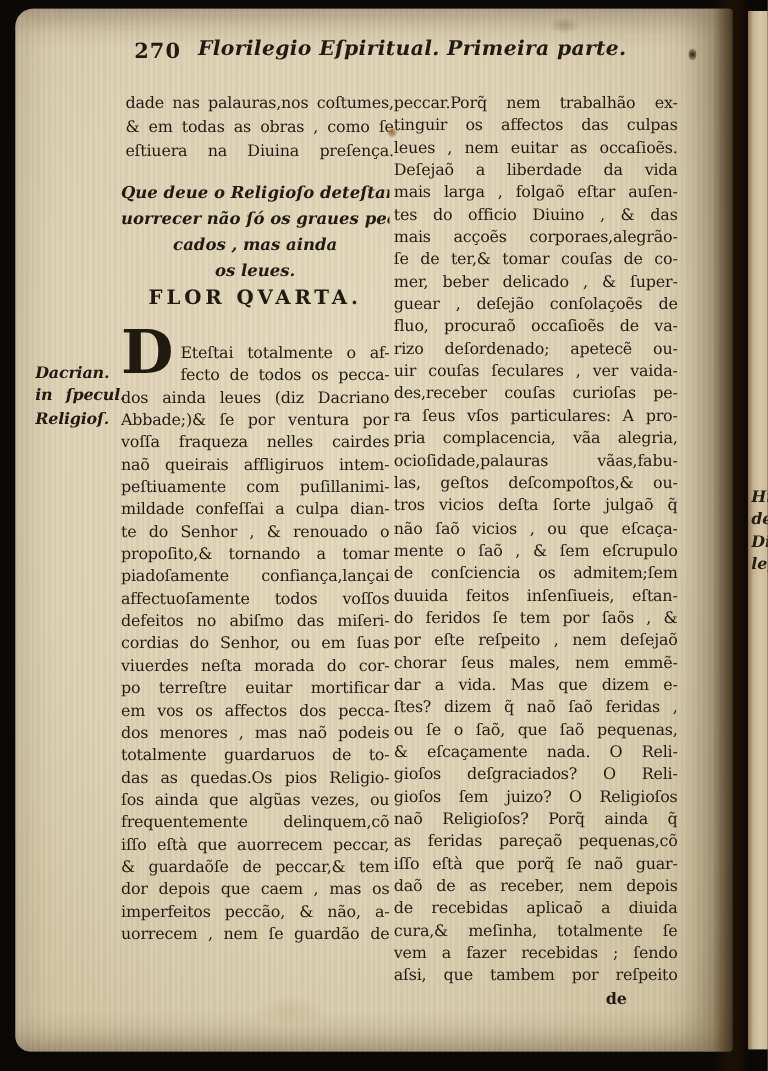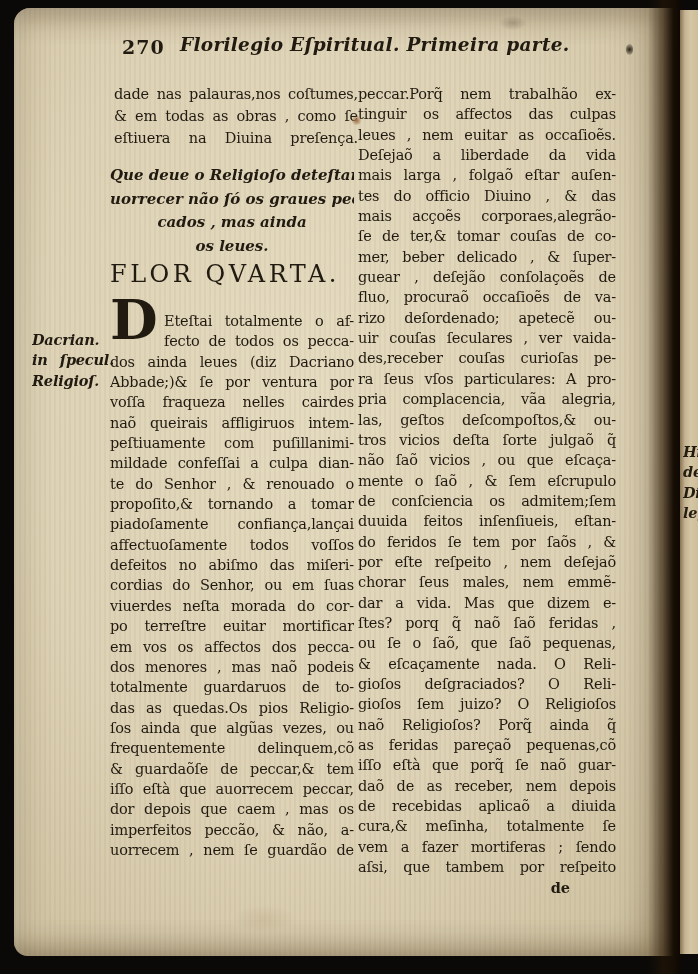--- a/index.html
+++ b/index.html
@@ -13,21 +13,20 @@
   .book-page{
     position:absolute;left:14px;top:8px;width:652px;height:948px;
     background:
       radial-gradient(ellipse at 45% 40%, #e5dbc0 0%, #ddd2b5 55%, #cfc3a3 88%, #bdb08e 100%);
     border-radius:16px 3px 3px 14px;
     box-shadow:
       inset 0 0 34px rgba(92,72,40,.32),
       inset -26px 0 32px rgba(70,48,22,.45),
       inset 4px 4px 10px rgba(255,255,250,.25);
     color:#211a10;
-    padding-left:12px;
   }
   .paper-grain{
     position:absolute;inset:0;border-radius:inherit;pointer-events:none;
     background:repeating-linear-gradient(90deg, rgba(120,95,60,.05) 0 2px, rgba(255,255,255,0) 2px 5px);
     mix-blend-mode:multiply;
   }
   .header-row{position:absolute;left:96px;top:26px;width:470px;height:30px;}
   .page-number{
     position:absolute;left:12px;top:2px;
     font-weight:700;font-size:19px;letter-spacing:1px;
@@ -55,22 +54,22 @@
   .section-heading{
     position:absolute;top:156px;left:0;width:244px;
     font-style:italic;font-weight:700;
   }
   .section-heading .tline{
     font-size:15px;line-height:23.5px;
     text-align:center;text-align-last:center;letter-spacing:0;
   }
   .flor-heading{
     position:absolute;top:252px;left:0;width:244px;
-    font-size:24px;font-weight:400;letter-spacing:3.5px;
-    white-space:nowrap;
+    font-size:18px;font-weight:700;letter-spacing:3.5px;
+    text-align:center;white-space:nowrap;
   }
   .body-block{position:absolute;top:303px;left:0;width:244px;}
   .body-block .tline:nth-child(1),
   .body-block .tline:nth-child(2){padding-left:54px;}
   .drop-cap{
     position:absolute;top:290px;left:0;width:52px;
     font-size:55px;line-height:44px;font-weight:700;
   }
   .catchword-row{
     margin-top:1px;padding-right:46px;
@@ -148,22 +147,22 @@
         <div class="tline">defeitos no abiſmo das miſeri-</div>
         <div class="tline">cordias do Senhor, ou em ſuas</div>
         <div class="tline">viuerdes neſta morada do cor-</div>
         <div class="tline">po terreſtre euitar mortificar</div>
         <div class="tline">em vos os affectos dos pecca-</div>
         <div class="tline">dos menores , mas naõ podeis</div>
         <div class="tline">totalmente guardaruos de to-</div>
         <div class="tline">das as quedas.Os pios Religio-</div>
         <div class="tline">ſos ainda que algũas vezes, ou</div>
         <div class="tline">frequentemente delinquem,cõ</div>
+        <div class="tline">iſſo eſtà que auorrecem peccar,</div>
         <div class="tline">&amp; guardaõſe de peccar,&amp; tem</div>
-        <div class="tline">iſſo eſtà que auorrecem peccar,</div>
         <div class="tline">dor depois que caem , mas os</div>
         <div class="tline">imperfeitos peccão, &amp; não, a-</div>
         <div class="tline">uorrecem , nem ſe guardão de</div>
       </div>
   </div>
 
   <div class="col col-right">
     <div>
         <div class="tline">peccar.Porq̃ nem trabalhão ex-</div>
         <div class="tline">tinguir os affectos das culpas</div>
@@ -174,42 +173,43 @@
         <div class="tline">mais acçoẽs corporaes,alegrão-</div>
         <div class="tline">ſe de ter,&amp; tomar couſas de co-</div>
         <div class="tline">mer, beber delicado , &amp; ſuper-</div>
         <div class="tline">guear , deſejão conſolaçoẽs de</div>
         <div class="tline">fluo, procuraõ occaſioẽs de va-</div>
         <div class="tline">rizo deſordenado; apetecẽ ou-</div>
         <div class="tline">uir couſas ſeculares , ver vaida-</div>
         <div class="tline">des,receber couſas curioſas pe-</div>
         <div class="tline">ra ſeus vſos particulares: A pro-</div>
         <div class="tline">pria complacencia, vãa alegria,</div>
+        <div class="tline">ocioſidade,palauras vãas,fabu-</div>
         <div class="tline">las, geſtos deſcompoſtos,&amp; ou-</div>
         <div class="tline">tros vicios deſta ſorte julgaõ q̃</div>
         <div class="tline">não ſaõ vicios , ou que eſcaça-</div>
         <div class="tline">mente o ſaõ , &amp; ſem eſcrupulo</div>
         <div class="tline">de conſciencia os admitem;ſem</div>
         <div class="tline">duuida feitos inſenſiueis, eſtan-</div>
         <div class="tline">do feridos ſe tem por ſaõs , &amp;</div>
         <div class="tline">por eſte reſpeito , nem deſejaõ</div>
         <div class="tline">chorar ſeus males, nem emmẽ-</div>
         <div class="tline">dar a vida.  Mas que dizem e-</div>
-        <div class="tline">ſtes? porq q̃ naõ ſaõ feridas ,</div>
+        <div class="tline">ſtes? dizem q̃ naõ ſaõ feridas ,</div>
         <div class="tline">ou ſe o ſaõ, que ſaõ pequenas,</div>
         <div class="tline">&amp; eſcaçamente nada.  O Reli-</div>
         <div class="tline">gioſos deſgraciados?  O Reli-</div>
         <div class="tline">gioſos ſem juizo? O Religioſos</div>
         <div class="tline">naõ Religioſos? Porq̃ ainda q̃</div>
         <div class="tline">as feridas pareçaõ pequenas,cõ</div>
         <div class="tline">iſſo eſtà que porq̃ ſe naõ guar-</div>
         <div class="tline">daõ de as receber, nem depois</div>
         <div class="tline">de recebidas aplicaõ a diuida</div>
         <div class="tline">cura,&amp; meſinha, totalmente ſe</div>
-        <div class="tline">vem a fazer mortiferas ; ſendo</div>
+        <div class="tline">vem a fazer recebidas ; ſendo</div>
         <div class="tline">aſsi, que tambem por reſpeito</div>
       </div>
     <div class="catchword-row">de</div>
   </div>
 
   <div class="stain stain-a"></div>
   <div class="stain stain-b"></div>
   <div class="stain stain-c"></div>
   <div class="stain stain-d"></div>
 </div>

